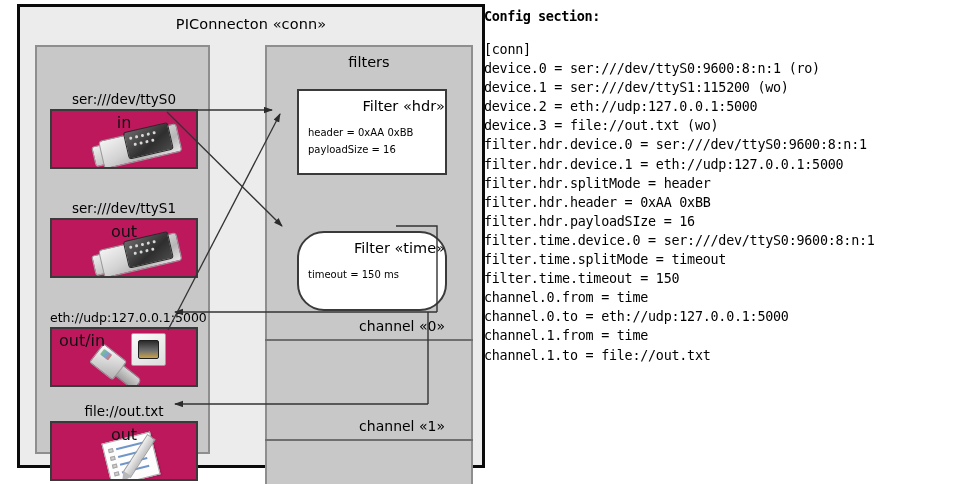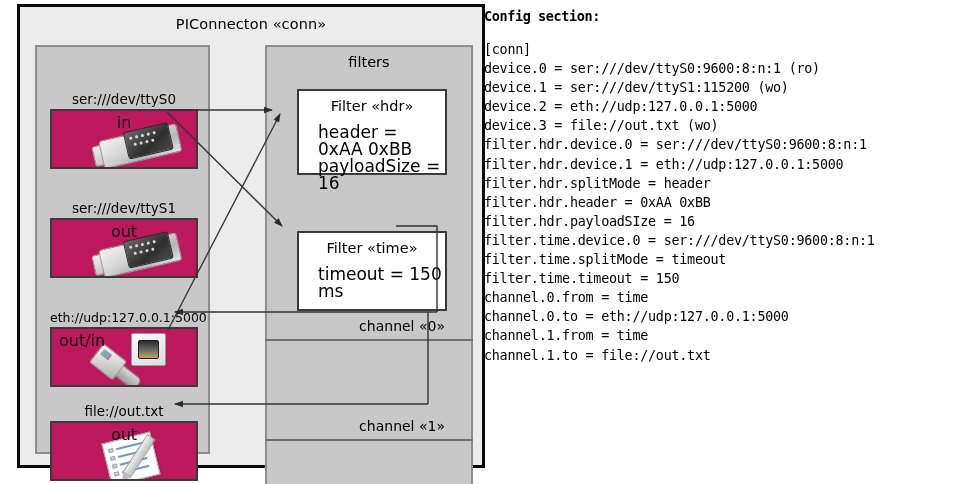--- a/index.html
+++ b/index.html
@@ -80,23 +80,23 @@
     transform:rotate(33deg);background:linear-gradient(90deg,#efefef,#c0c0c0);
     border:1px solid #9c9c9c;}
   .pencil::after{content:"";position:absolute;left:-1px;bottom:-9px;
     border-left:5px solid transparent;border-right:5px solid transparent;
     border-top:10px solid #b8b8b8;}
 
   
   .filter-box{position:absolute;left:30px;width:150px;background:#ffffff;
     border:2px solid #3a3a3a;box-sizing:border-box;}
   #filter-hdr{top:42px;height:86px;}
-  #filter-time{top:184px;height:80px;}
-  .filter-title{text-align:center;font-size:14.5px;margin:7px 0 10px;}
-  .filter-prop{font-size:17px;padding-left:19px;line-height:17px;}
+  #filter-time{top:184px;height:80px;border-radius:27px;}
+  .filter-title{text-align:right;font-size:14.5px;margin:7px 0 10px;}
+  .filter-prop{font-size:10px;padding-left:9px;line-height:17px;}
 
   
   .channel-row{position:absolute;left:-2px;width:208px;box-sizing:border-box;
     border-bottom:2px solid #6f6f6f;}
   #channel-0{top:160px;height:134px;}
   #channel-1{top:294px;height:100px;}
   .channel-label{position:absolute;right:28px;bottom:5px;font-size:14px;}
 
   
   svg.overlay{position:absolute;left:0;top:0;width:964px;height:484px;

